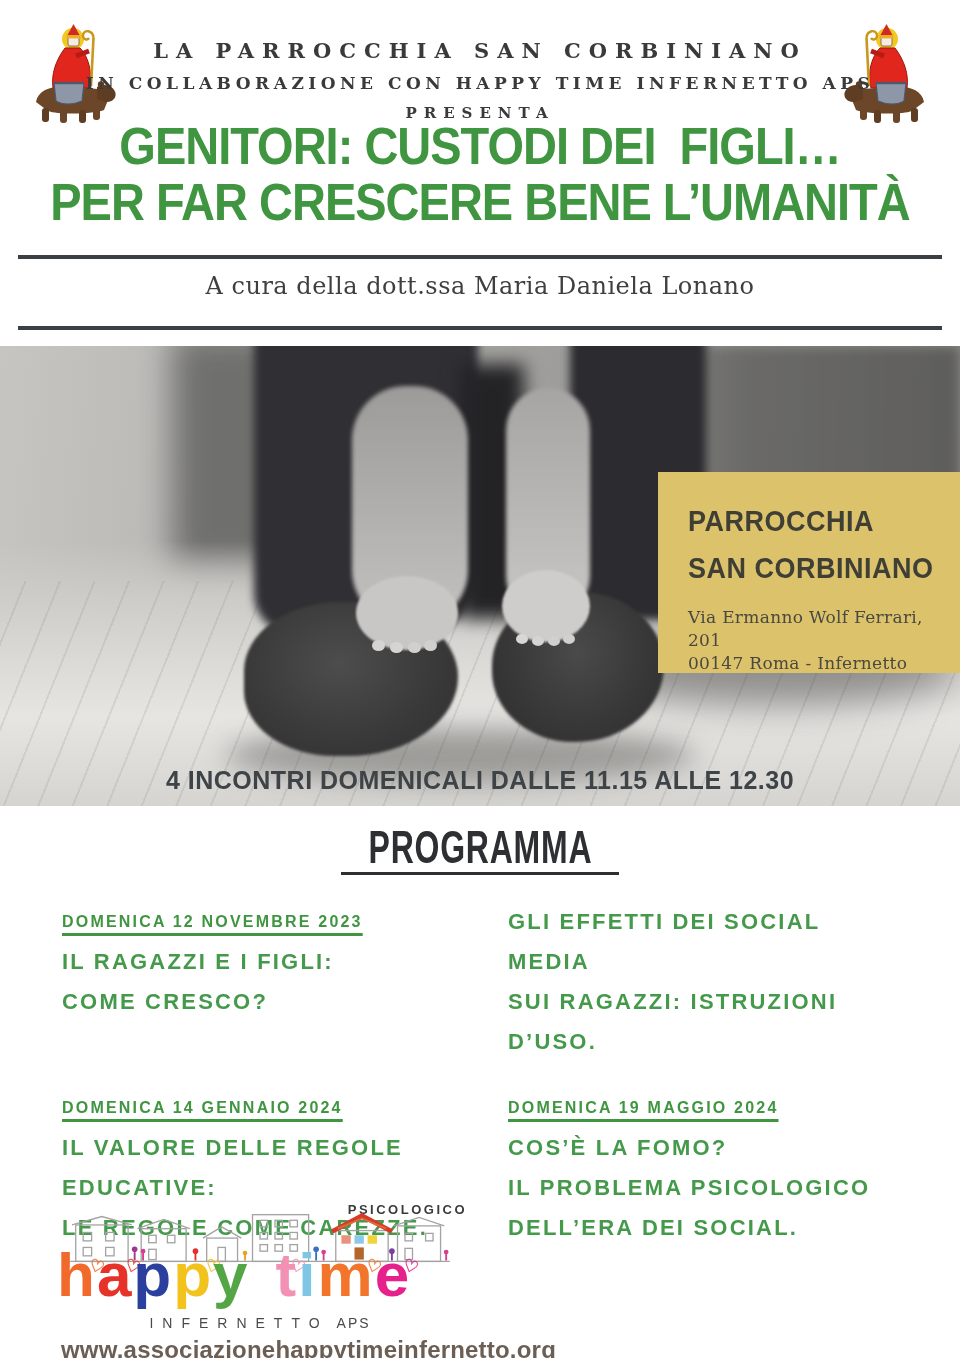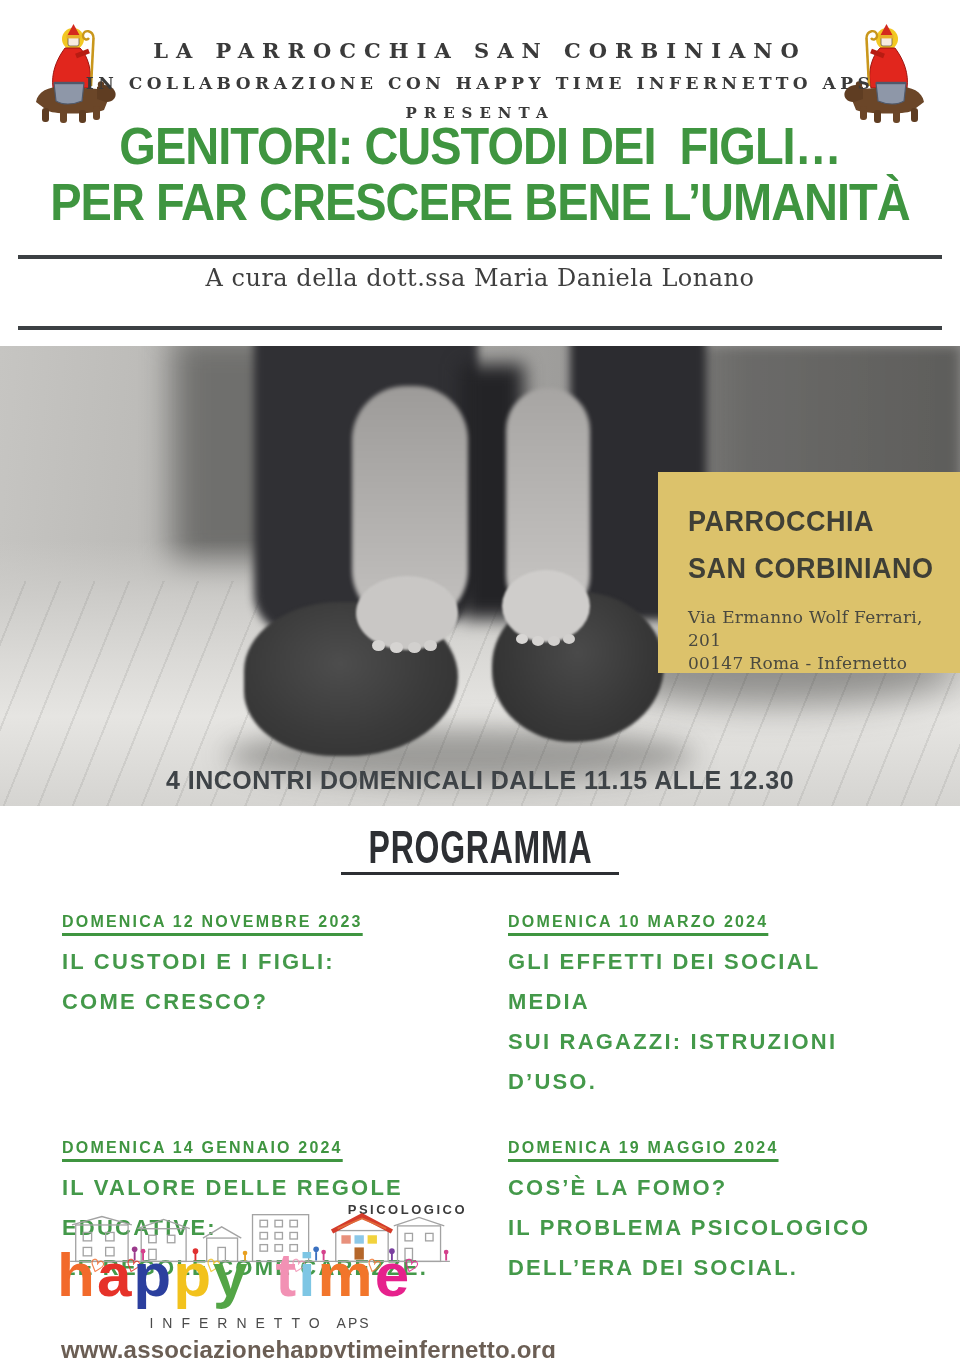--- a/index.html
+++ b/index.html
@@ -28,21 +28,21 @@
     text-align:center; color:#3f9540;
     font-weight:bold; font-size:47px; line-height:50px; letter-spacing:-1px;
     transform: scaleY(1.12); transform-origin: top center;
   }
   .title-line { white-space: pre-wrap; }
 
   
   .rule { position:absolute; left:18px; right:18px; height:4px; background:#3c4043; }
   .rule1 { top:239px; } .rule2 { top:310px; }
   .curator {
-    position:absolute; top:248px; left:0; right:0; text-align:center;
+    position:absolute; top:256px; left:0; right:0; text-align:center;
     font-family:"DejaVu Serif", serif; font-size:24px; color:#3f3f3f; letter-spacing:0.5px;
   }
 
   
   .photo { position:absolute; top:330px; left:0; width:960px; height:460px; overflow:hidden; background:#f97316; }
   .photo > div { position:absolute; }
   .ph-wall { left:0; top:0; width:960px; height:350px;
     background: linear-gradient(95deg,#c6c5c2 0%,#b0afac 35%,#9b9a98 60%,#8f8e8c 100%); }
   .ph-wall-dark { left:565px; top:0; width:395px; height:345px;
     background: linear-gradient(90deg, rgba(80,80,78,0) 0%, rgba(72,72,70,0.55) 45%, rgba(60,60,58,0.6) 100%);
@@ -212,25 +212,24 @@
   </div>
 
   <div class="prog-heading-wrap">
     <h2 class="prog-heading">PROGRAMMA</h2>
   </div>
   <div class="prog-underline"></div>
 
   <section class="program-grid">
     <article class="prog-item">
       <h4 class="prog-date">DOMENICA 12 NOVEMBRE 2023</h4>
-      <p class="prog-line">IL CUSTODI E I FIGLI:</p>
+      <p class="prog-line">IL RAGAZZI E I FIGLI:</p>
       <p class="prog-line">COME CRESCO?</p>
     </article>
     <article class="prog-item">
-      <h4 class="prog-date">DOMENICA 10 MARZO 2024</h4>
       <p class="prog-line">GLI EFFETTI DEI SOCIAL MEDIA</p>
       <p class="prog-line">SUI RAGAZZI: ISTRUZIONI D’USO.</p>
     </article>
     <article class="prog-item">
       <h4 class="prog-date">DOMENICA 14 GENNAIO 2024</h4>
       <p class="prog-line">IL VALORE DELLE REGOLE</p>
       <p class="prog-line">EDUCATIVE:</p>
       <p class="prog-line">LE REGOLE COME CAREZZE.</p>
     </article>
     <article class="prog-item">

